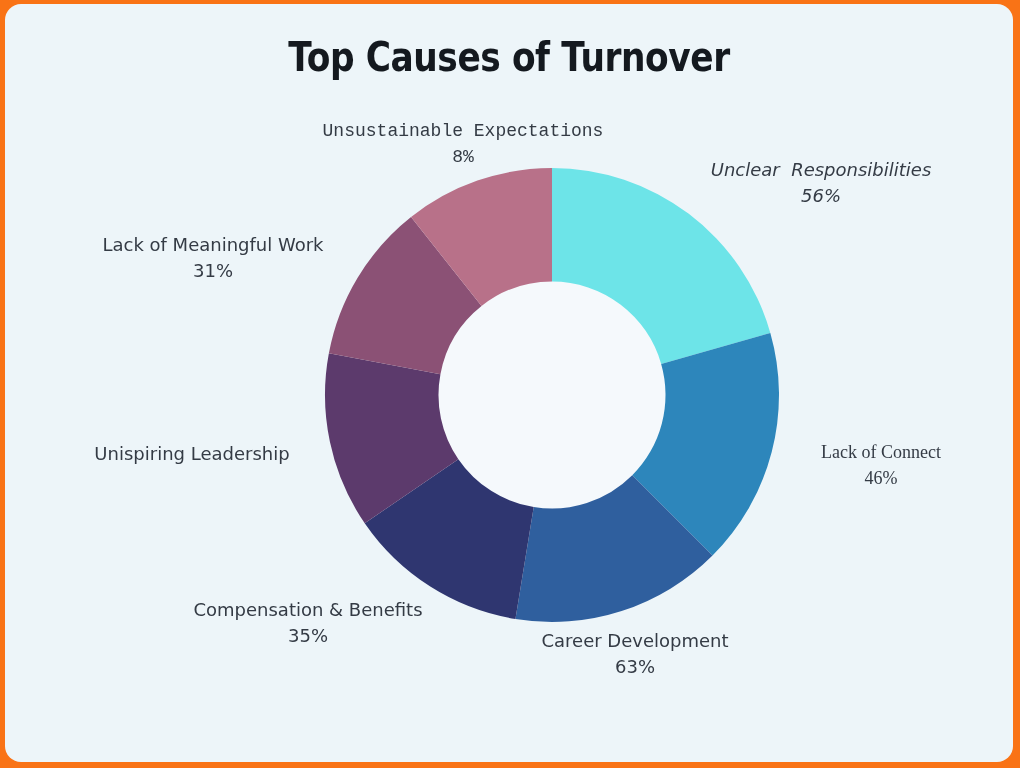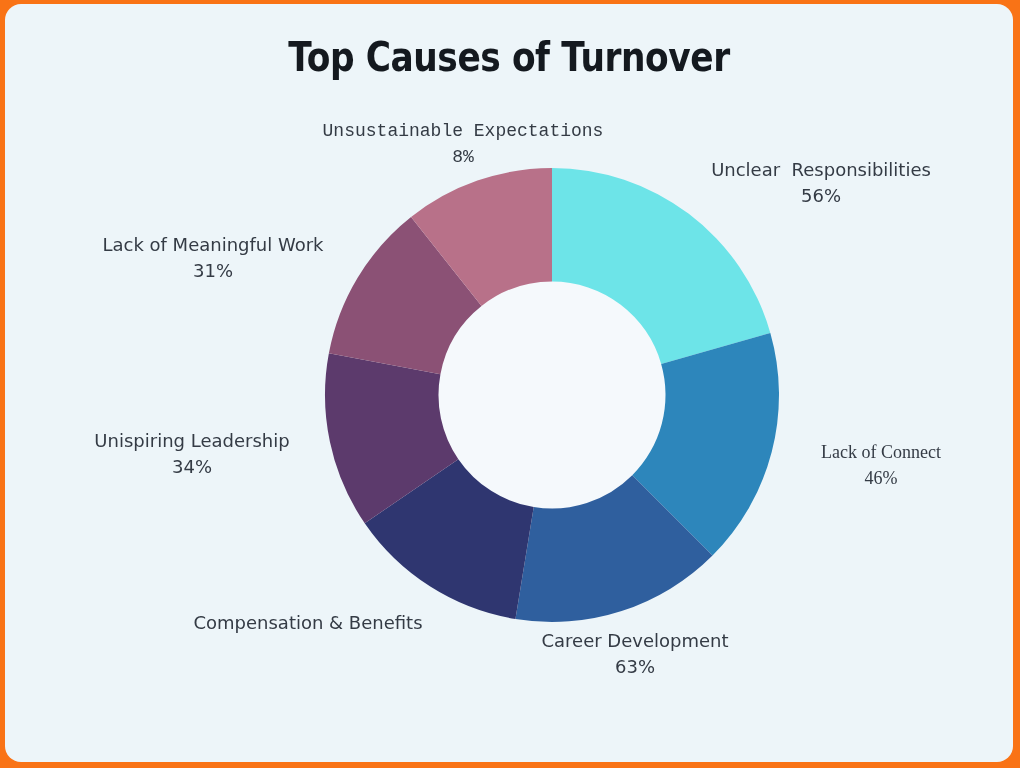--- a/index.html
+++ b/index.html
@@ -67,22 +67,22 @@
         <circle cx="230" cy="230" r="114.5" fill="#f5f9fc"></circle>
         <path d="M 230.00 3.00 A 227 227 0 0 1 448.33 167.88 L 339.17 198.94 A 113.5 113.5 0 0 0 230.00 116.50 Z" fill="#6de4e8"></path>
         <path d="M 448.33 167.88 A 227 227 0 0 1 390.51 390.51 L 310.26 310.26 A 113.5 113.5 0 0 0 339.17 198.94 Z" fill="#2d86bb"></path>
         <path d="M 390.51 390.51 A 227 227 0 0 1 193.45 454.04 L 211.73 342.02 A 113.5 113.5 0 0 0 310.26 310.26 Z" fill="#2f5f9e"></path>
         <path d="M 193.45 454.04 A 227 227 0 0 1 42.73 358.29 L 136.36 294.14 A 113.5 113.5 0 0 0 211.73 342.02 Z" fill="#2f3670"></path>
         <path d="M 42.73 358.29 A 227 227 0 0 1 6.87 188.29 L 118.43 209.14 A 113.5 113.5 0 0 0 136.36 294.14 Z" fill="#5c3a6c"></path>
         <path d="M 6.87 188.29 A 227 227 0 0 1 89.05 52.06 L 159.53 141.03 A 113.5 113.5 0 0 0 118.43 209.14 Z" fill="#8b5175"></path>
         <path d="M 89.05 52.06 A 227 227 0 0 1 230.00 3.00 L 230.00 116.50 A 113.5 113.5 0 0 0 159.53 141.03 Z" fill="#b87189"></path>
       </svg>
     <div id="labels">
-        <div class="seg-label" style="left: 816px; top: 179px;"><span class="name">Unclear  Responsibilities</span><span class="pct">56%</span></div>
+        <div class="seg-label" style="left: 816px; top: 179px; font-style: italic;"><span class="name">Unclear  Responsibilities</span><span class="pct">56%</span></div>
         <div class="seg-label" style="left: 876px; top: 461px; font-family: Liberation Serif, serif;"><span class="name">Lack of Connect</span><span class="pct">46%</span></div>
         <div class="seg-label" style="left: 630px; top: 650px;"><span class="name">Career Development</span><span class="pct">63%</span></div>
-        <div class="seg-label" style="left: 303px; top: 619px;"><span class="name">Compensation &amp; Benefits</span></div>
-        <div class="seg-label" style="left: 187px; top: 450px;"><span class="name">Unispiring Leadership</span><span class="pct">34%</span></div>
+        <div class="seg-label" style="left: 303px; top: 619px;"><span class="name">Compensation &amp; Benefits</span><span class="pct">35%</span></div>
+        <div class="seg-label" style="left: 187px; top: 450px;"><span class="name">Unispiring Leadership</span></div>
         <div class="seg-label" style="left: 208px; top: 254px;"><span class="name">Lack of Meaningful Work</span><span class="pct">31%</span></div>
         <div class="seg-label" style="left: 458px; top: 140px; font-family: Liberation Mono, monospace;"><span class="name">Unsustainable Expectations</span><span class="pct">8%</span></div>
       </div>
   </div>
 </div>
 
 </body></html>

